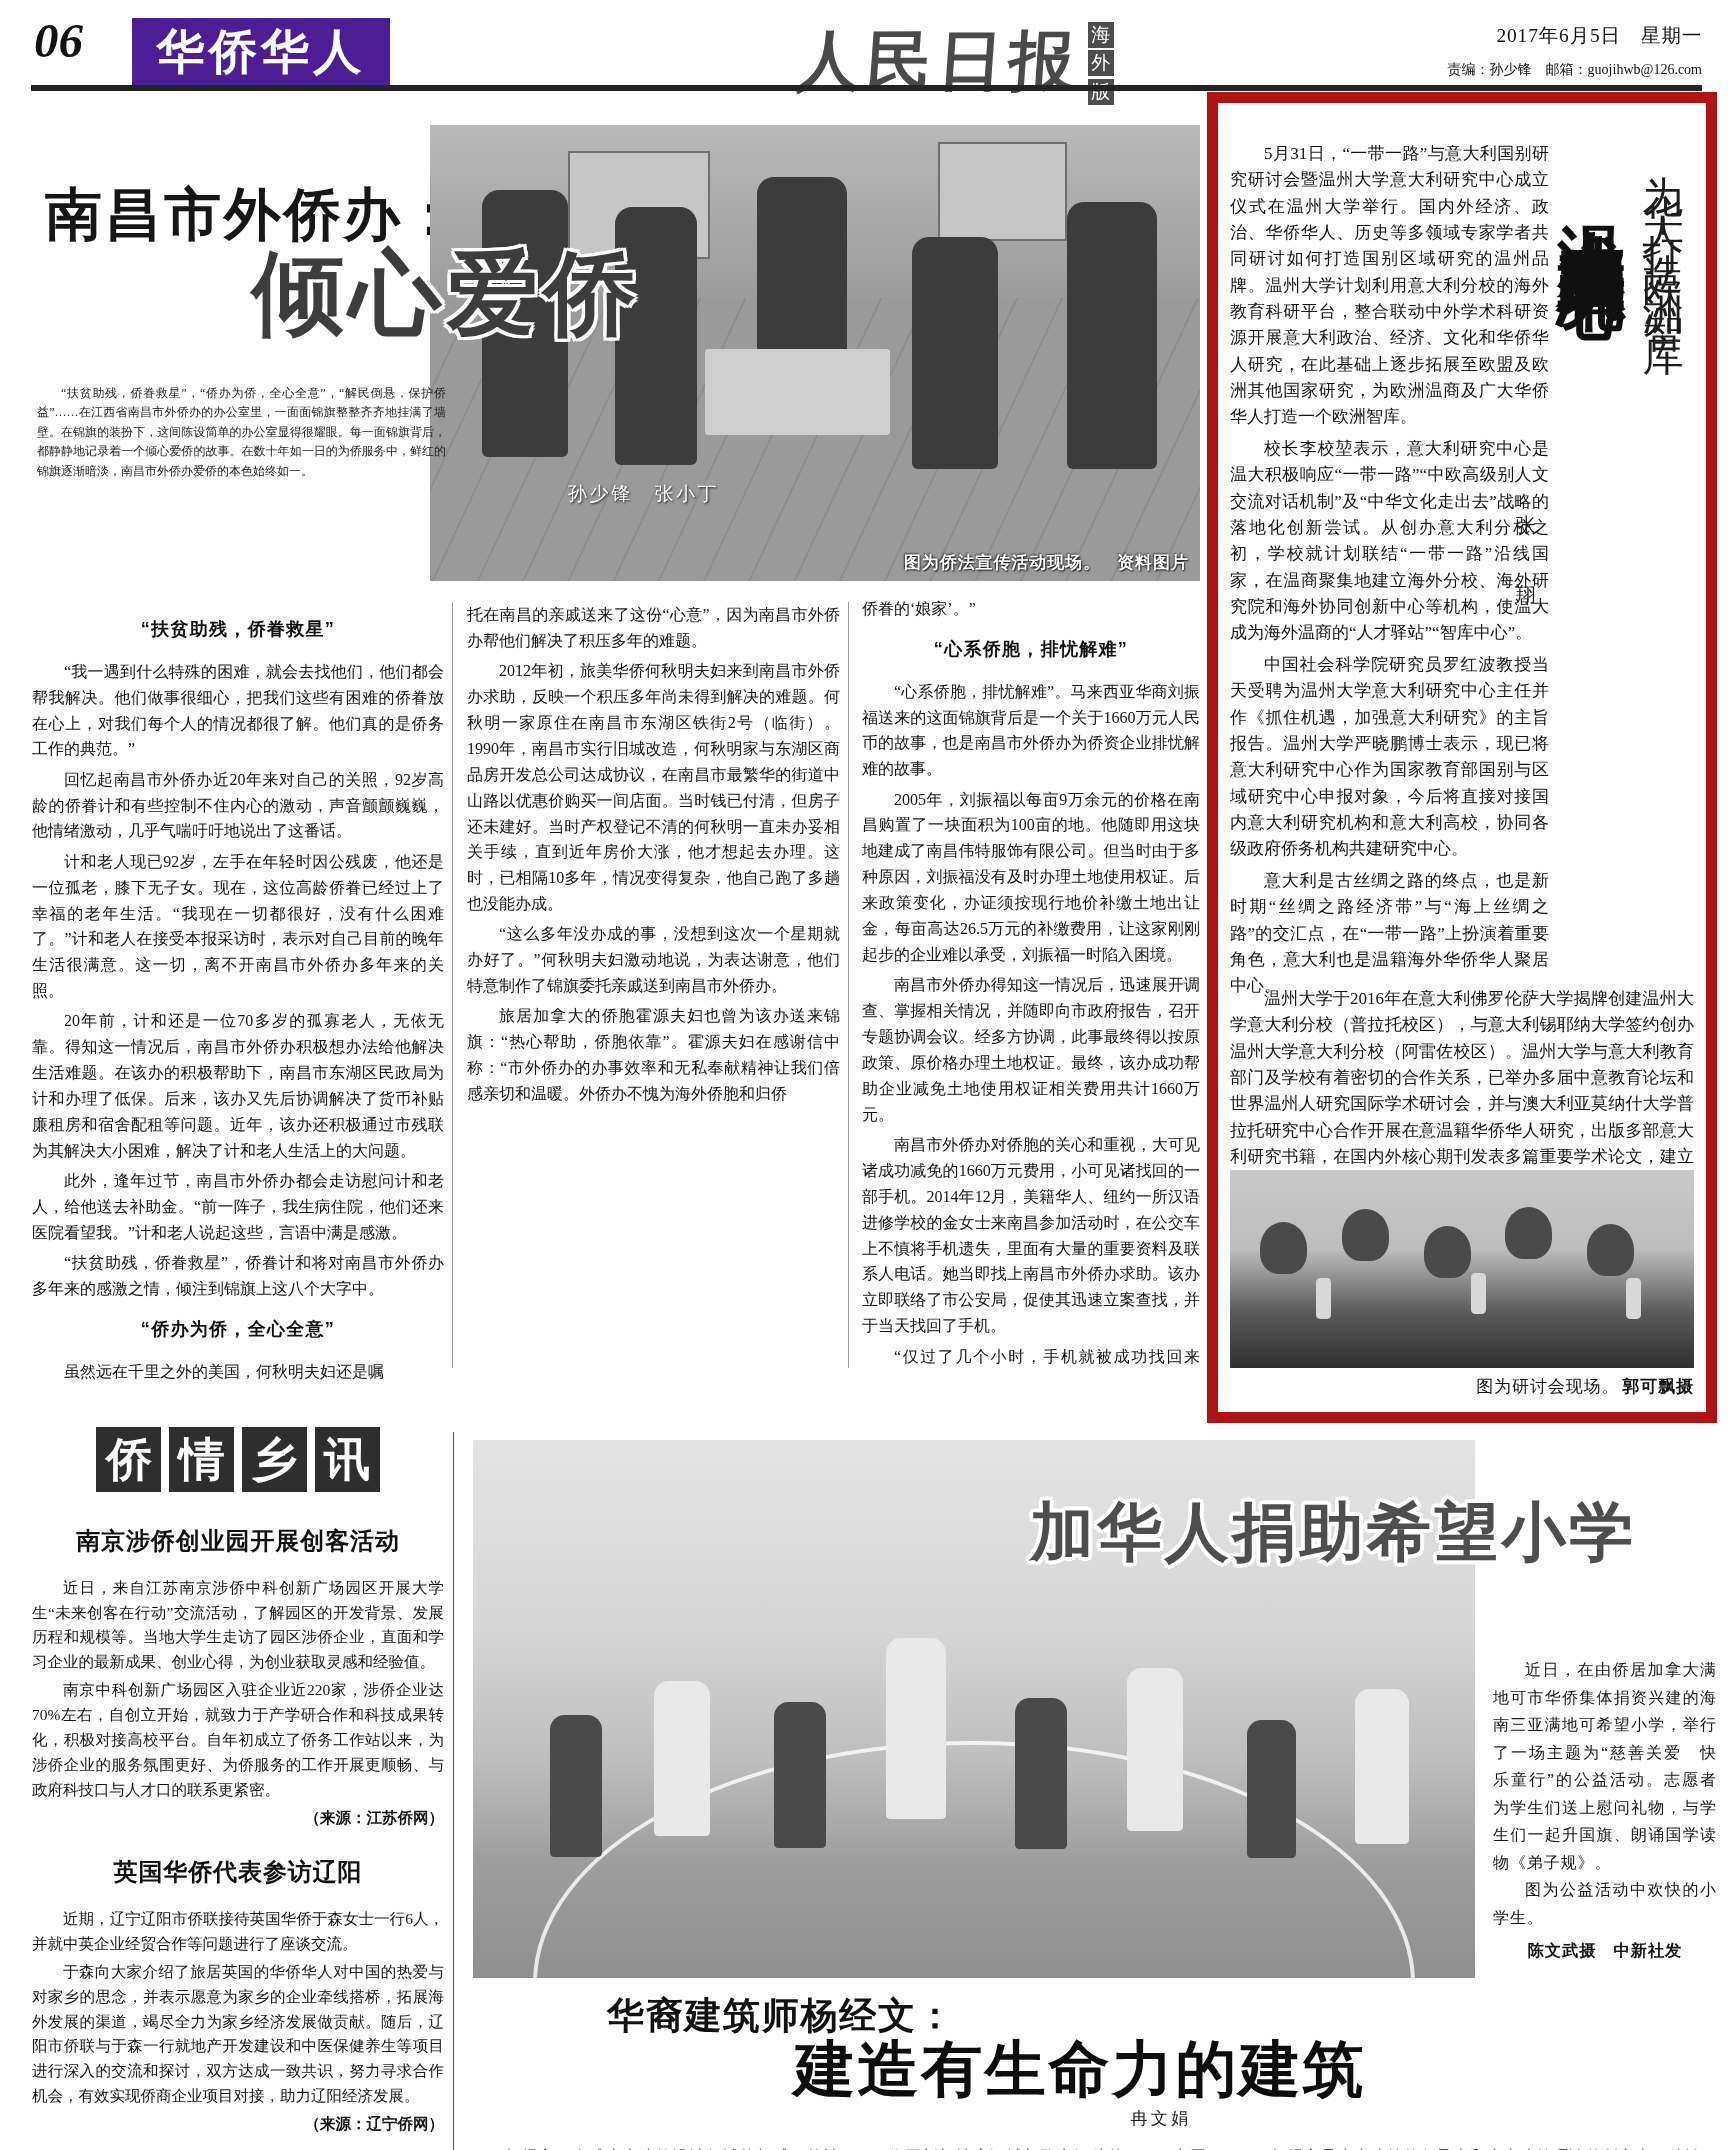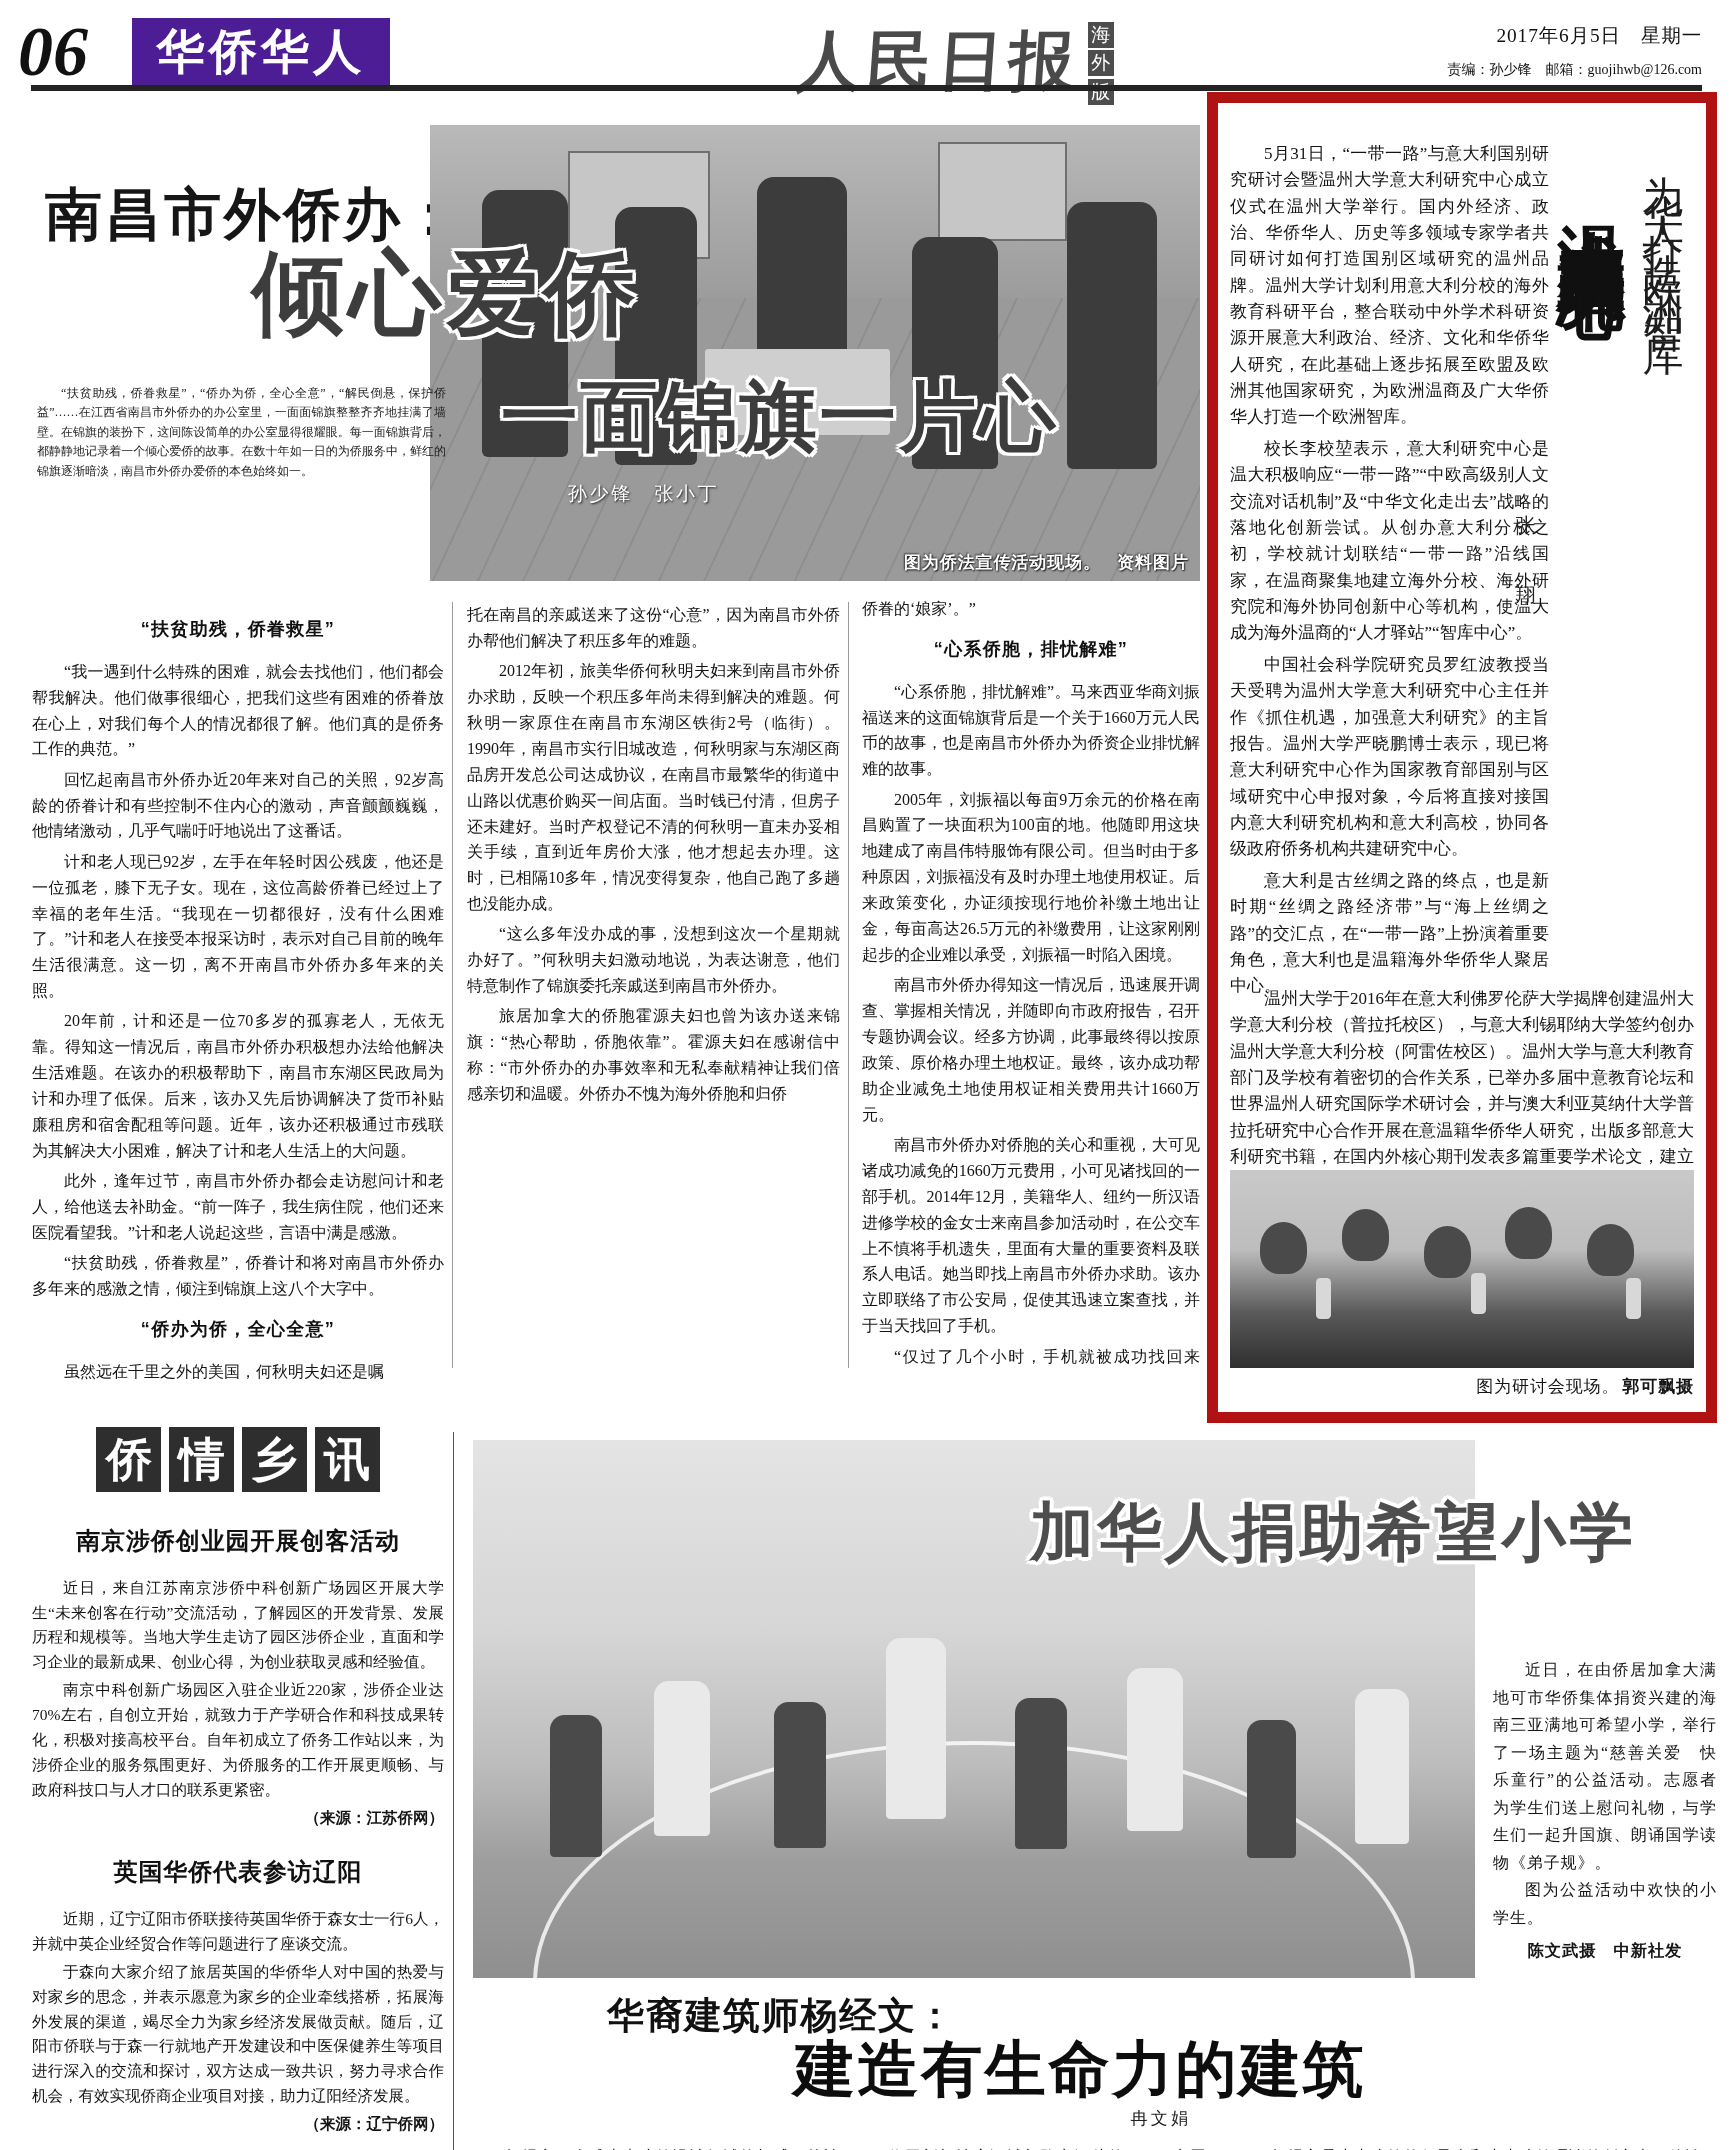--- a/index.html
+++ b/index.html
@@ -4,21 +4,21 @@
 <style>
   * { box-sizing: border-box; margin: 0; padding: 0; }
   html,body { background:#ffffff; }
   .page {
     position: relative; width: 1733px; height: 2617px;
     background:#fff; overflow: hidden;
     font-family: "Liberation Serif","DejaVu Serif",serif;
     color:#151515;
   }
   
-  .page-num { position:absolute; left:18px; top:12px; font-size:70px; font-weight:bold; font-style:italic; color:#111; }
+  .page-num { position:absolute; left:34px; top:12px; font-size:49px; font-weight:bold; font-style:italic; color:#111; }
   .section-box { position:absolute; left:132px; top:18px; width:258px; height:68px; background:#4c1d95; display:flex; align-items:center; justify-content:center; }
   .section-box span { color:#fff; font-size:48px; font-weight:bold; letter-spacing:4.3px; font-family:"Liberation Serif","DejaVu Serif",serif; }
   .masthead { position:absolute; left:796px; top:17px; display:flex; align-items:flex-start; }
   .paper-title { font-size:65px; font-weight:bold; color:#4a4a4a; letter-spacing:6px; transform:skewX(-4deg); }
   .edition { display:flex; flex-direction:column; margin-left:7.7px; margin-top:5.2px; }
   .edition span { width:26px; height:26px; background:#4d4d4d; color:#fff; font-size:19px; line-height:26px; text-align:center; margin-bottom:2.2px; }
   .header-right { position:absolute; right:31px; top:22.4px; text-align:right; }
   .header-date { font-size:19.4px; letter-spacing:0.9px; color:#111; }
   .header-editor { font-size:14px; margin-top:11.2px; color:#111; }
   .header-rule { position:absolute; left:31px; right:31px; top:85px; height:5.6px; background:#232323; }
@@ -123,21 +123,20 @@
     <div class="fig" style="left:482px; top:112px; width:86px; height:232px;"></div>
     <div class="fig" style="left:637px; top:77px; width:90px; height:267px;"></div>
     <div class="fig light" style="left:275px; top:224px; width:185px; height:86px; border-radius:3.4px;"></div>
     <div class="photo-cap">
       <span>图为侨法宣传活动现场。</span>
       <span style="margin-left:11.2px;">资料图片</span>
     </div>
   </div>
 
   <div class="a1-overlay1 outline-w">倾心爱侨</div>
-  <div class="a1-overlay2 outline-w">一面锦旗一片心</div>
   <div class="a1-byline">孙少锋　张小丁</div>
 
   <div class="a1-lede">“扶贫助残，侨眷救星”，“侨办为侨，全心全意”，“解民倒悬，保护侨益”……在江西省南昌市外侨办的办公室里，一面面锦旗整整齐齐地挂满了墙壁。在锦旗的装扮下，这间陈设简单的办公室显得很耀眼。每一面锦旗背后，都静静地记录着一个倾心爱侨的故事。在数十年如一日的为侨服务中，鲜红的锦旗逐渐暗淡，南昌市外侨办爱侨的本色始终如一。</div>
 
   <div class="col a1-col1">
     <h3 class="subhead">“扶贫助残，侨眷救星”</h3>
     <p>“我一遇到什么特殊的困难，就会去找他们，他们都会帮我解决。他们做事很细心，把我们这些有困难的侨眷放在心上，对我们每个人的情况都很了解。他们真的是侨务工作的典范。”</p>
     <p>回忆起南昌市外侨办近20年来对自己的关照，92岁高龄的侨眷计和有些控制不住内心的激动，声音颤颤巍巍，他情绪激动，几乎气喘吁吁地说出了这番话。</p>
     <p>计和老人现已92岁，左手在年轻时因公残废，他还是一位孤老，膝下无子女。现在，这位高龄侨眷已经过上了幸福的老年生活。“我现在一切都很好，没有什么困难了。”计和老人在接受本报采访时，表示对自己目前的晚年生活很满意。这一切，离不开南昌市外侨办多年来的关照。</p>
     <p>20年前，计和还是一位70多岁的孤寡老人，无依无靠。得知这一情况后，南昌市外侨办积极想办法给他解决生活难题。在该办的积极帮助下，南昌市东湖区民政局为计和办理了低保。后来，该办又先后协调解决了货币补贴廉租房和宿舍配租等问题。近年，该办还积极通过市残联为其解决大小困难，解决了计和老人生活上的大问题。</p>

